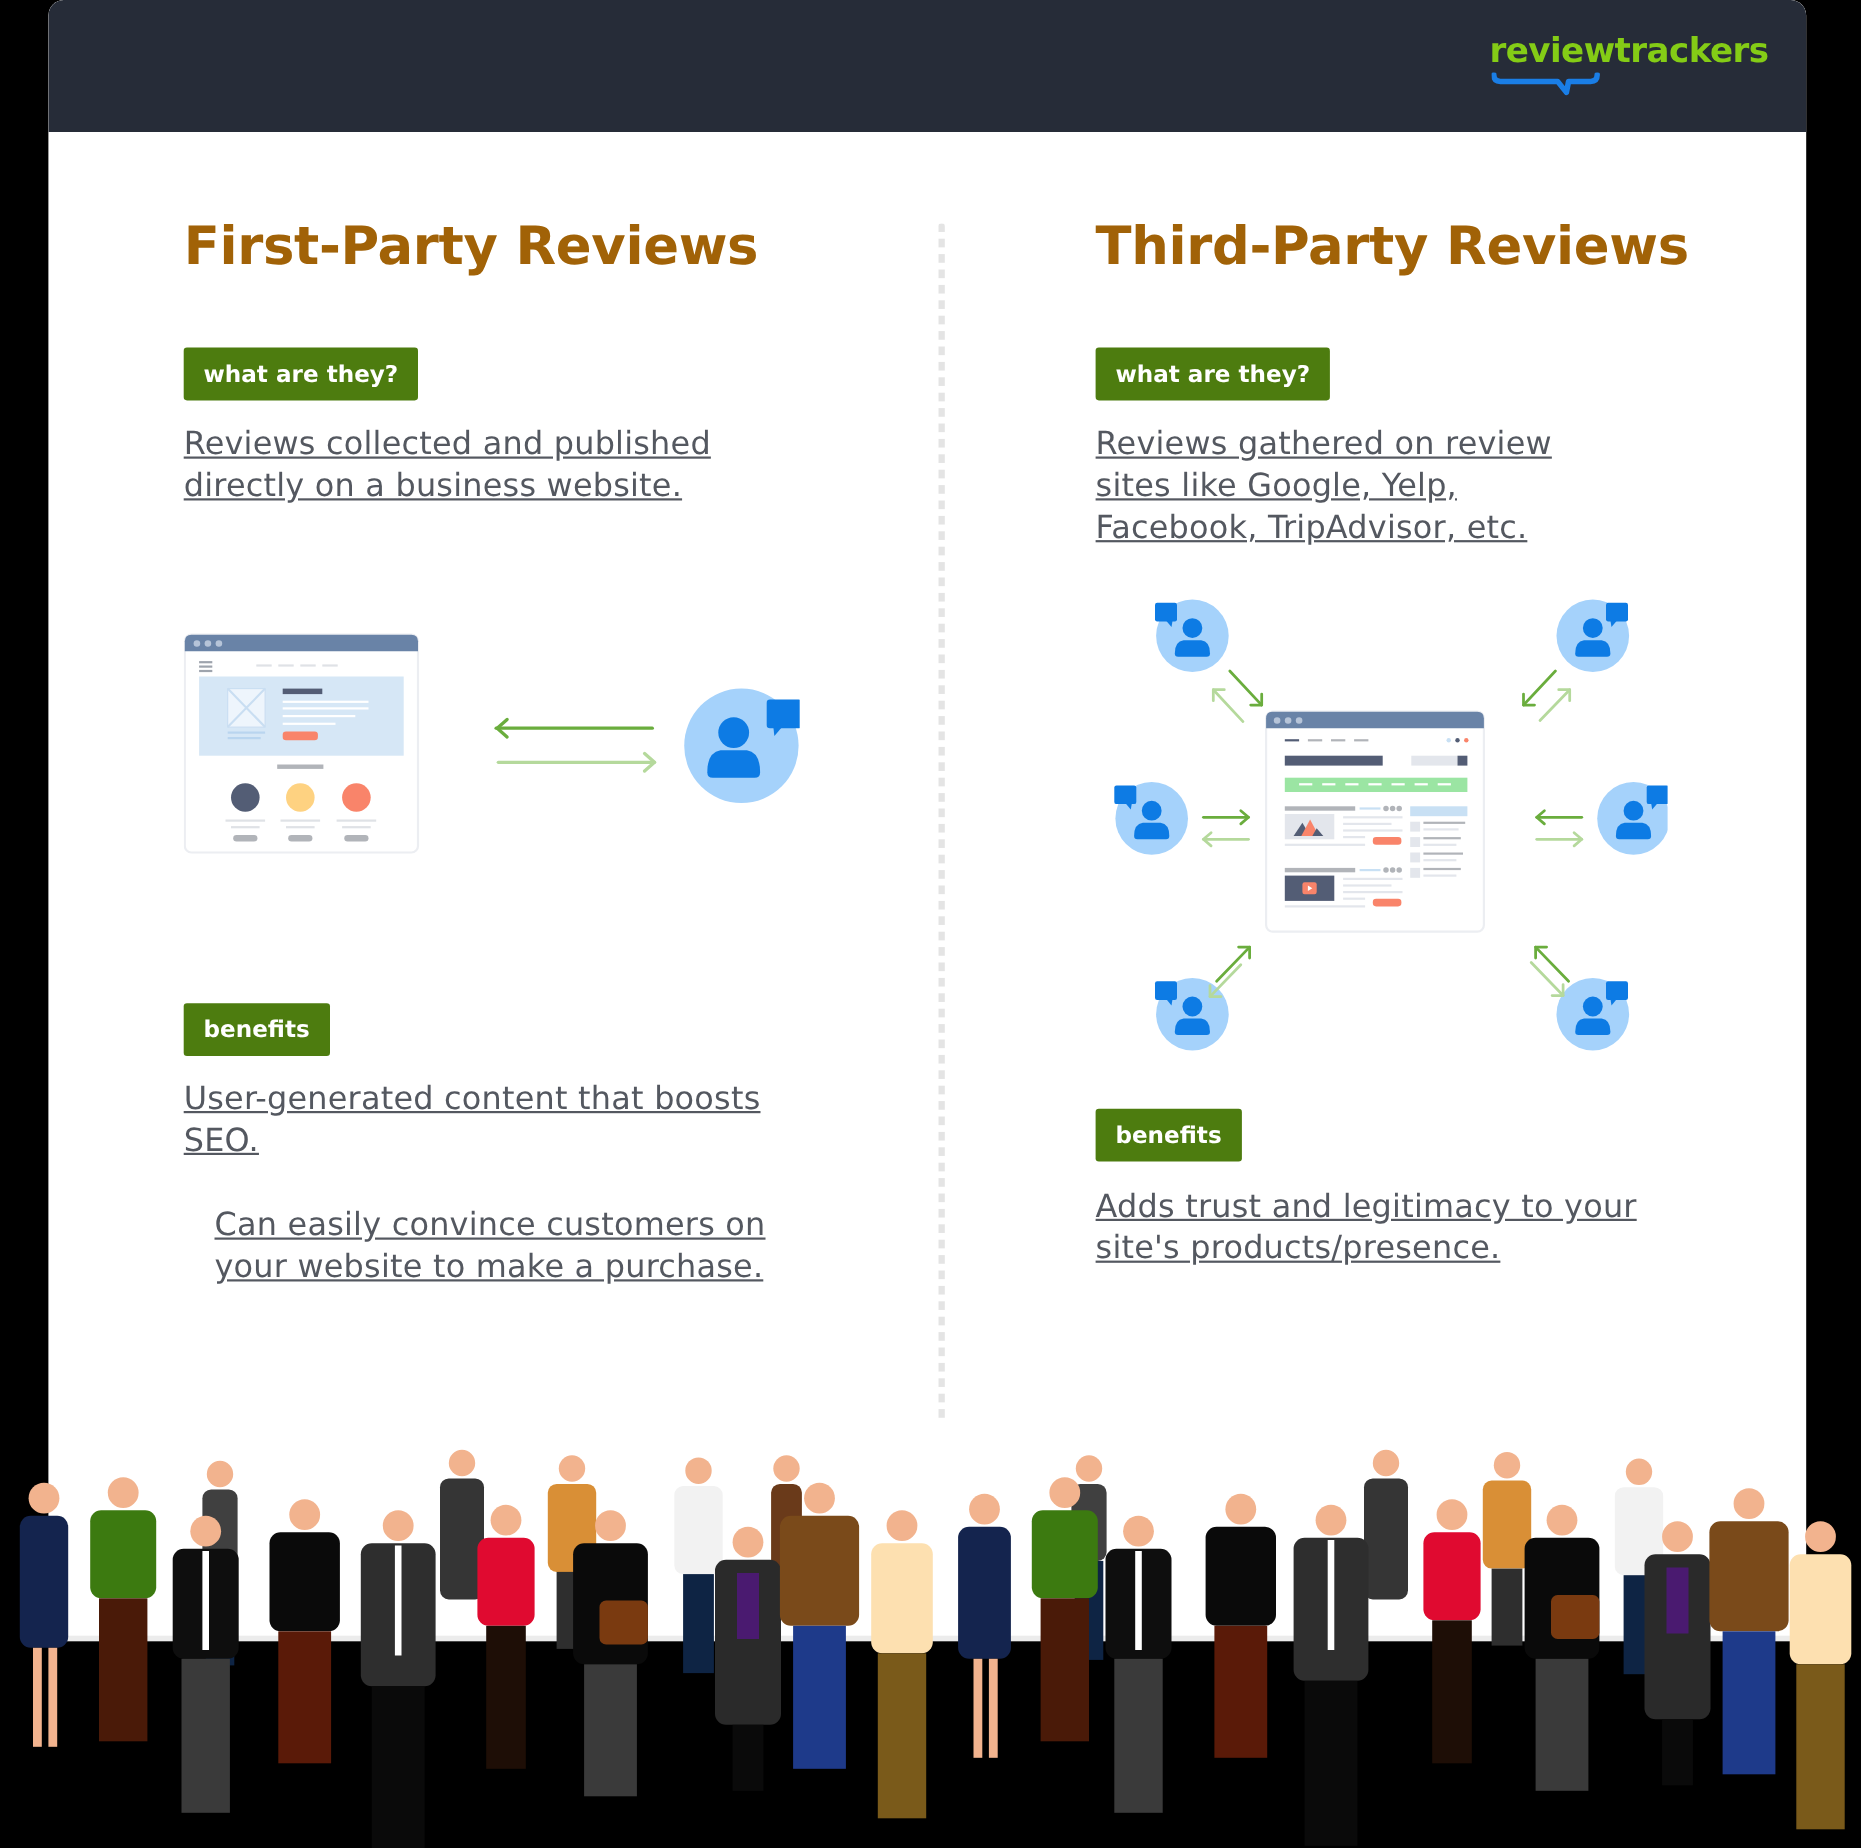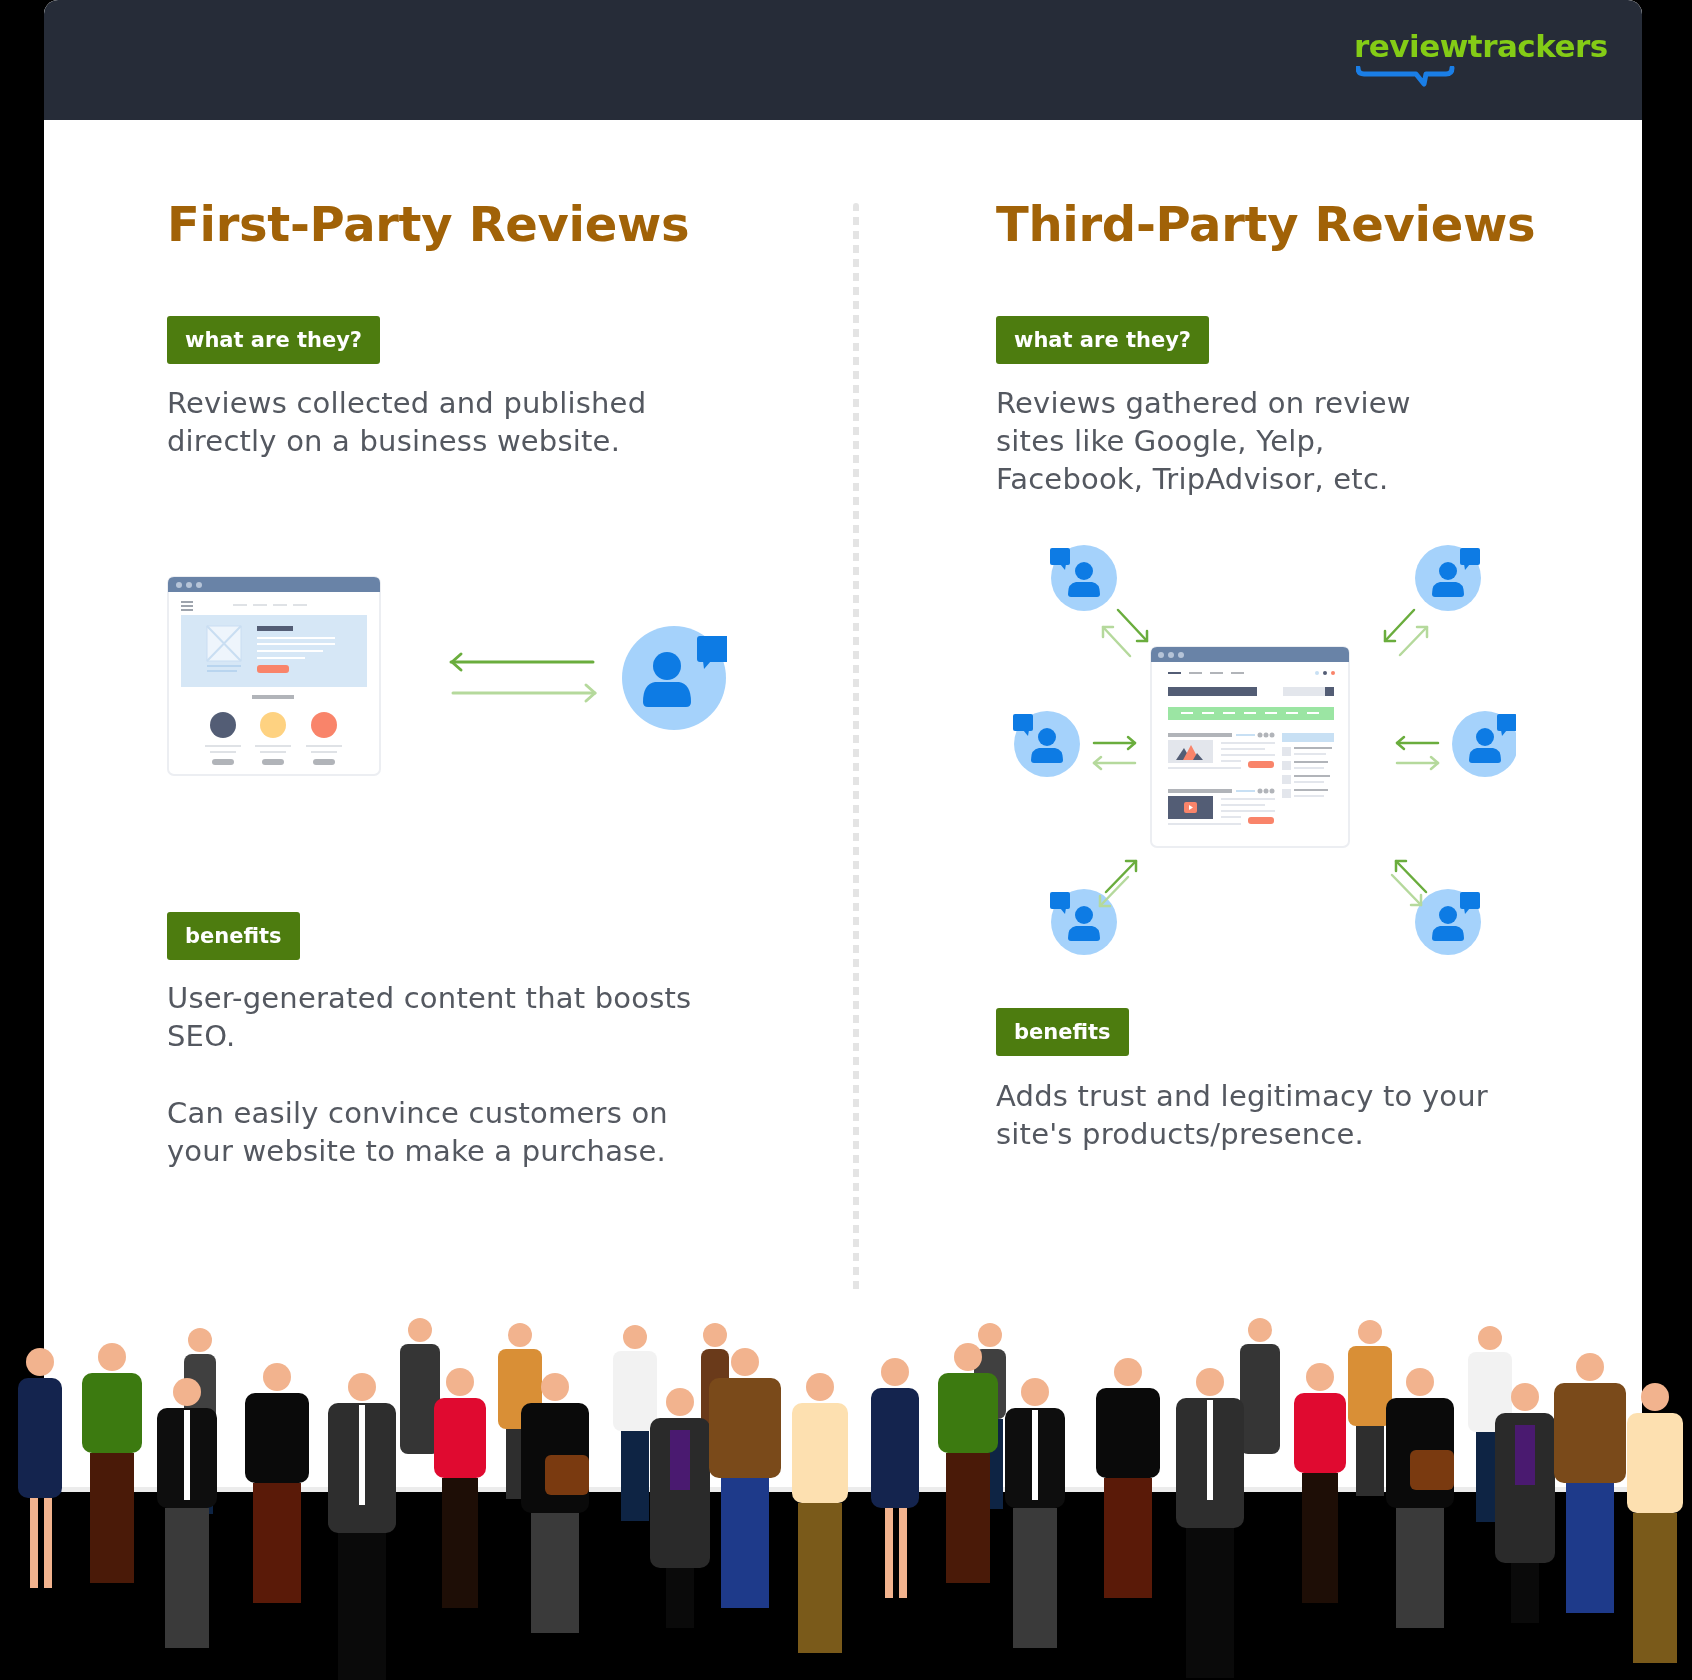--- a/index.html
+++ b/index.html
@@ -45,24 +45,24 @@
   }
   .badge {
     position: absolute; height: 48px; padding: 0 18px;
     background: #4d7c0f; color: #ffffff; border-radius: 3px;
     font-size: 21px; font-weight: 700; line-height: 48px; white-space: nowrap;
     font-family: "DejaVu Sans", sans-serif;
   }
   .body-text {
     position: absolute; width: 560px;
     font-size: 29px; line-height: 38px; color: #545860;
-    font-family: "DejaVu Sans", sans-serif; letter-spacing: 0.2px;
+    font-family: "DejaVu Sans", sans-serif; letter-spacing: 0.2px; text-decoration: underline;
   }
   .body-text p { margin: 0; }
-  .body-text p + p { margin-top: 39px; }
+  .body-text p + p { margin-top: 39px; margin-left: 28px; }
 
   .illus { position: absolute; }
   .people-layer { position: absolute; left: 0; top: 1300px; width: 1692px; height: 380px; }
 </style>
 </head>
 <body>
 
 <div class="card">
   <div class="header">
     <div class="logo">

